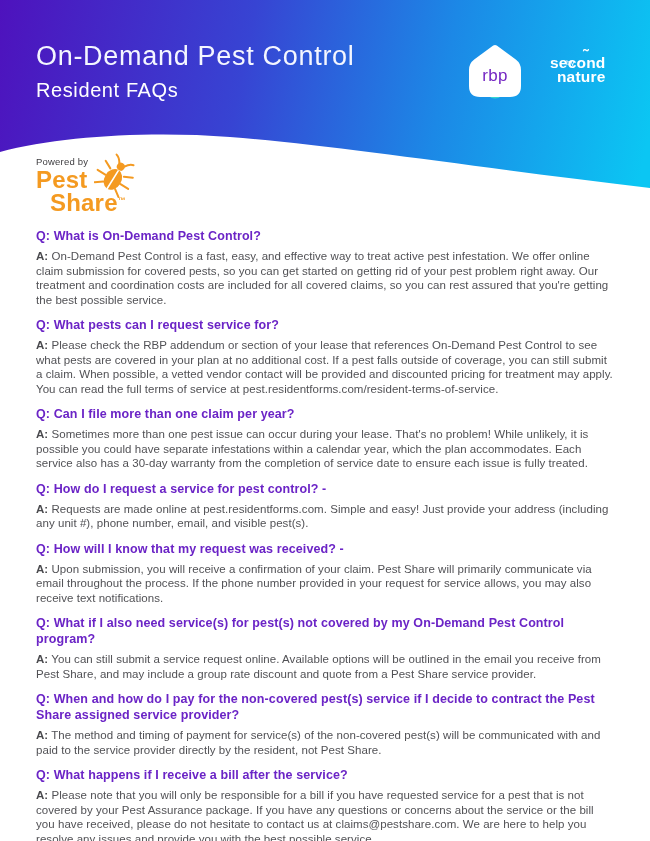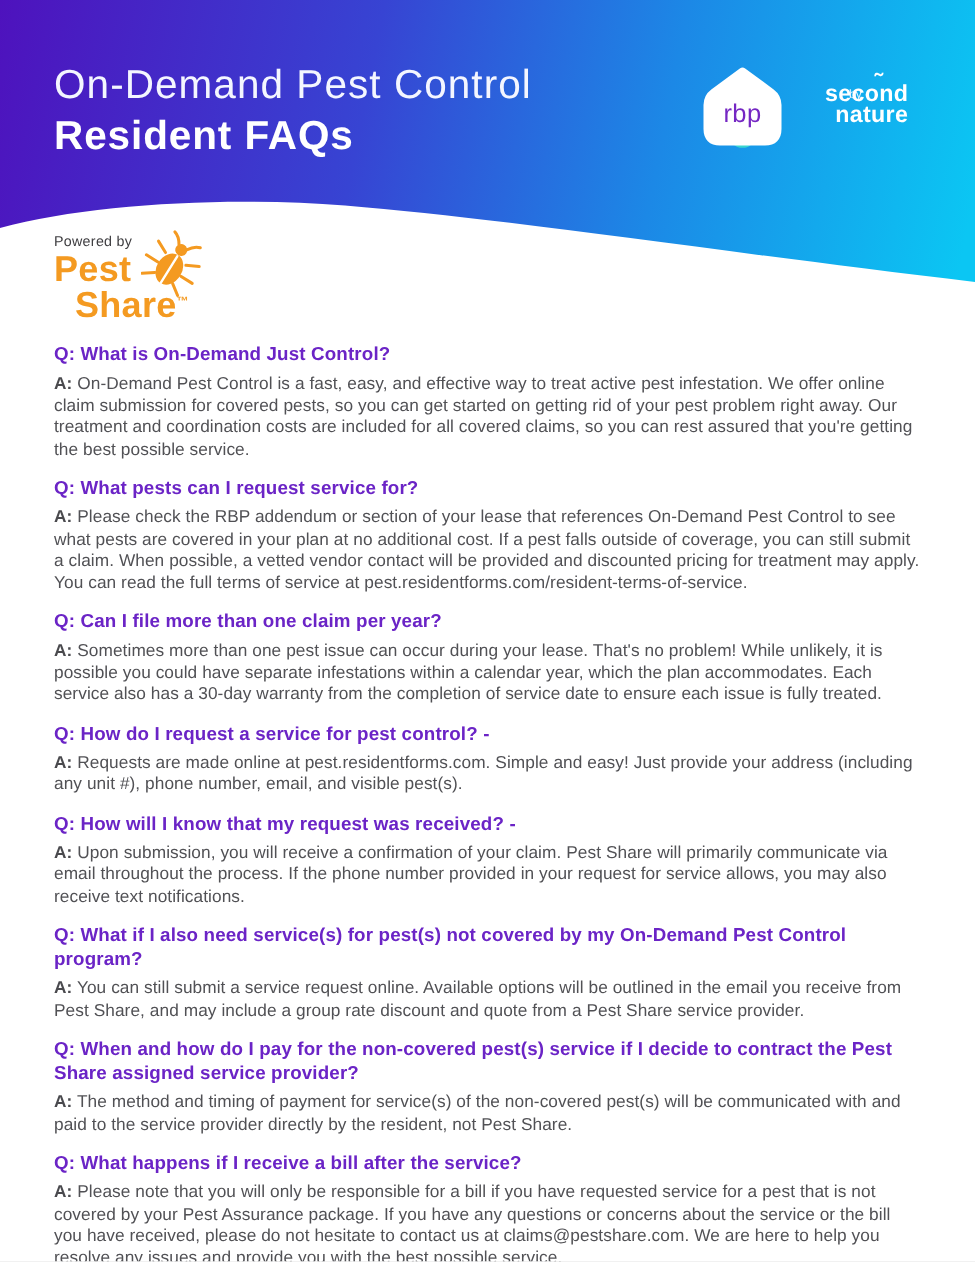--- a/index.html
+++ b/index.html
@@ -16,21 +16,21 @@
   
   .hero { position:absolute; top:0; left:0; width:650px; height:200px;padding-left:10px; }
   .hero-bg { position:absolute; top:0; left:0; display:block; }
   .hero-title {
     position:absolute; left:36px; top:40px;
     font-size:27px; font-weight:400; letter-spacing:0.7px;
     color:#f4f6ff; line-height:32px; white-space:nowrap;
   }
   .hero-subtitle {
     position:absolute; left:36px; top:74px;
-    font-size:27px; font-weight:700; letter-spacing:0.6px;
+    font-size:20px; font-weight:400; letter-spacing:0.6px;
     color:#ffffff; line-height:32px; white-space:nowrap;text-align:center;
   }
 
   
   .brand-lockup { position:absolute; left:466px; top:42px; width:160px; height:70px; }
   .rbp-mark { position:absolute; left:0; top:0; width:60px; height:64px; }
   .rbp-diamond {
     position:absolute; left:9px; top:12px; width:40px; height:40px;
     background:#38d5d0; border-radius:9px; transform:rotate(45deg);
   }
@@ -128,21 +128,21 @@
         <circle cx="21" cy="12" r="4" fill="#f49a21" stroke="none"></circle>
         <ellipse cx="21" cy="27" rx="8.5" ry="11" fill="#f49a21" stroke="none"></ellipse>
         <line x1="21" y1="17" x2="21" y2="38" stroke="#ffffff" stroke-width="1.6"></line>
       </g>
     </svg>
   </div>
 
   <main class="faq-list">
 
     <section class="faq-item">
-      <h3 class="faq-q">Q: What is On-Demand Just Control?</h3>
+      <h3 class="faq-q">Q: What is On-Demand Pest Control?</h3>
       <p class="faq-a"><strong class="a-prefix">A:</strong> <span>On-Demand Pest Control is a fast, easy, and effective way to treat active pest infestation. We offer online claim submission for covered pests, so you can get started on getting rid of your pest problem right away. Our treatment and coordination costs are included for all covered claims, so you can rest assured that you're getting the best possible service.</span></p>
     </section>
 
     <section class="faq-item">
       <h3 class="faq-q">Q: What pests can I request service for?</h3>
       <p class="faq-a"><strong class="a-prefix">A:</strong> <span>Please check the RBP addendum or section of your lease that references On-Demand Pest Control to see what pests are covered in your plan at no additional cost. If a pest falls outside of coverage, you can still submit a claim. When possible, a vetted vendor contact will be provided and discounted pricing for treatment may apply. You can read the full terms of service at pest.residentforms.com/resident-terms-of-service.</span></p>
     </section>
 
     <section class="faq-item">
       <h3 class="faq-q">Q: Can I file more than one claim per year?</h3>

